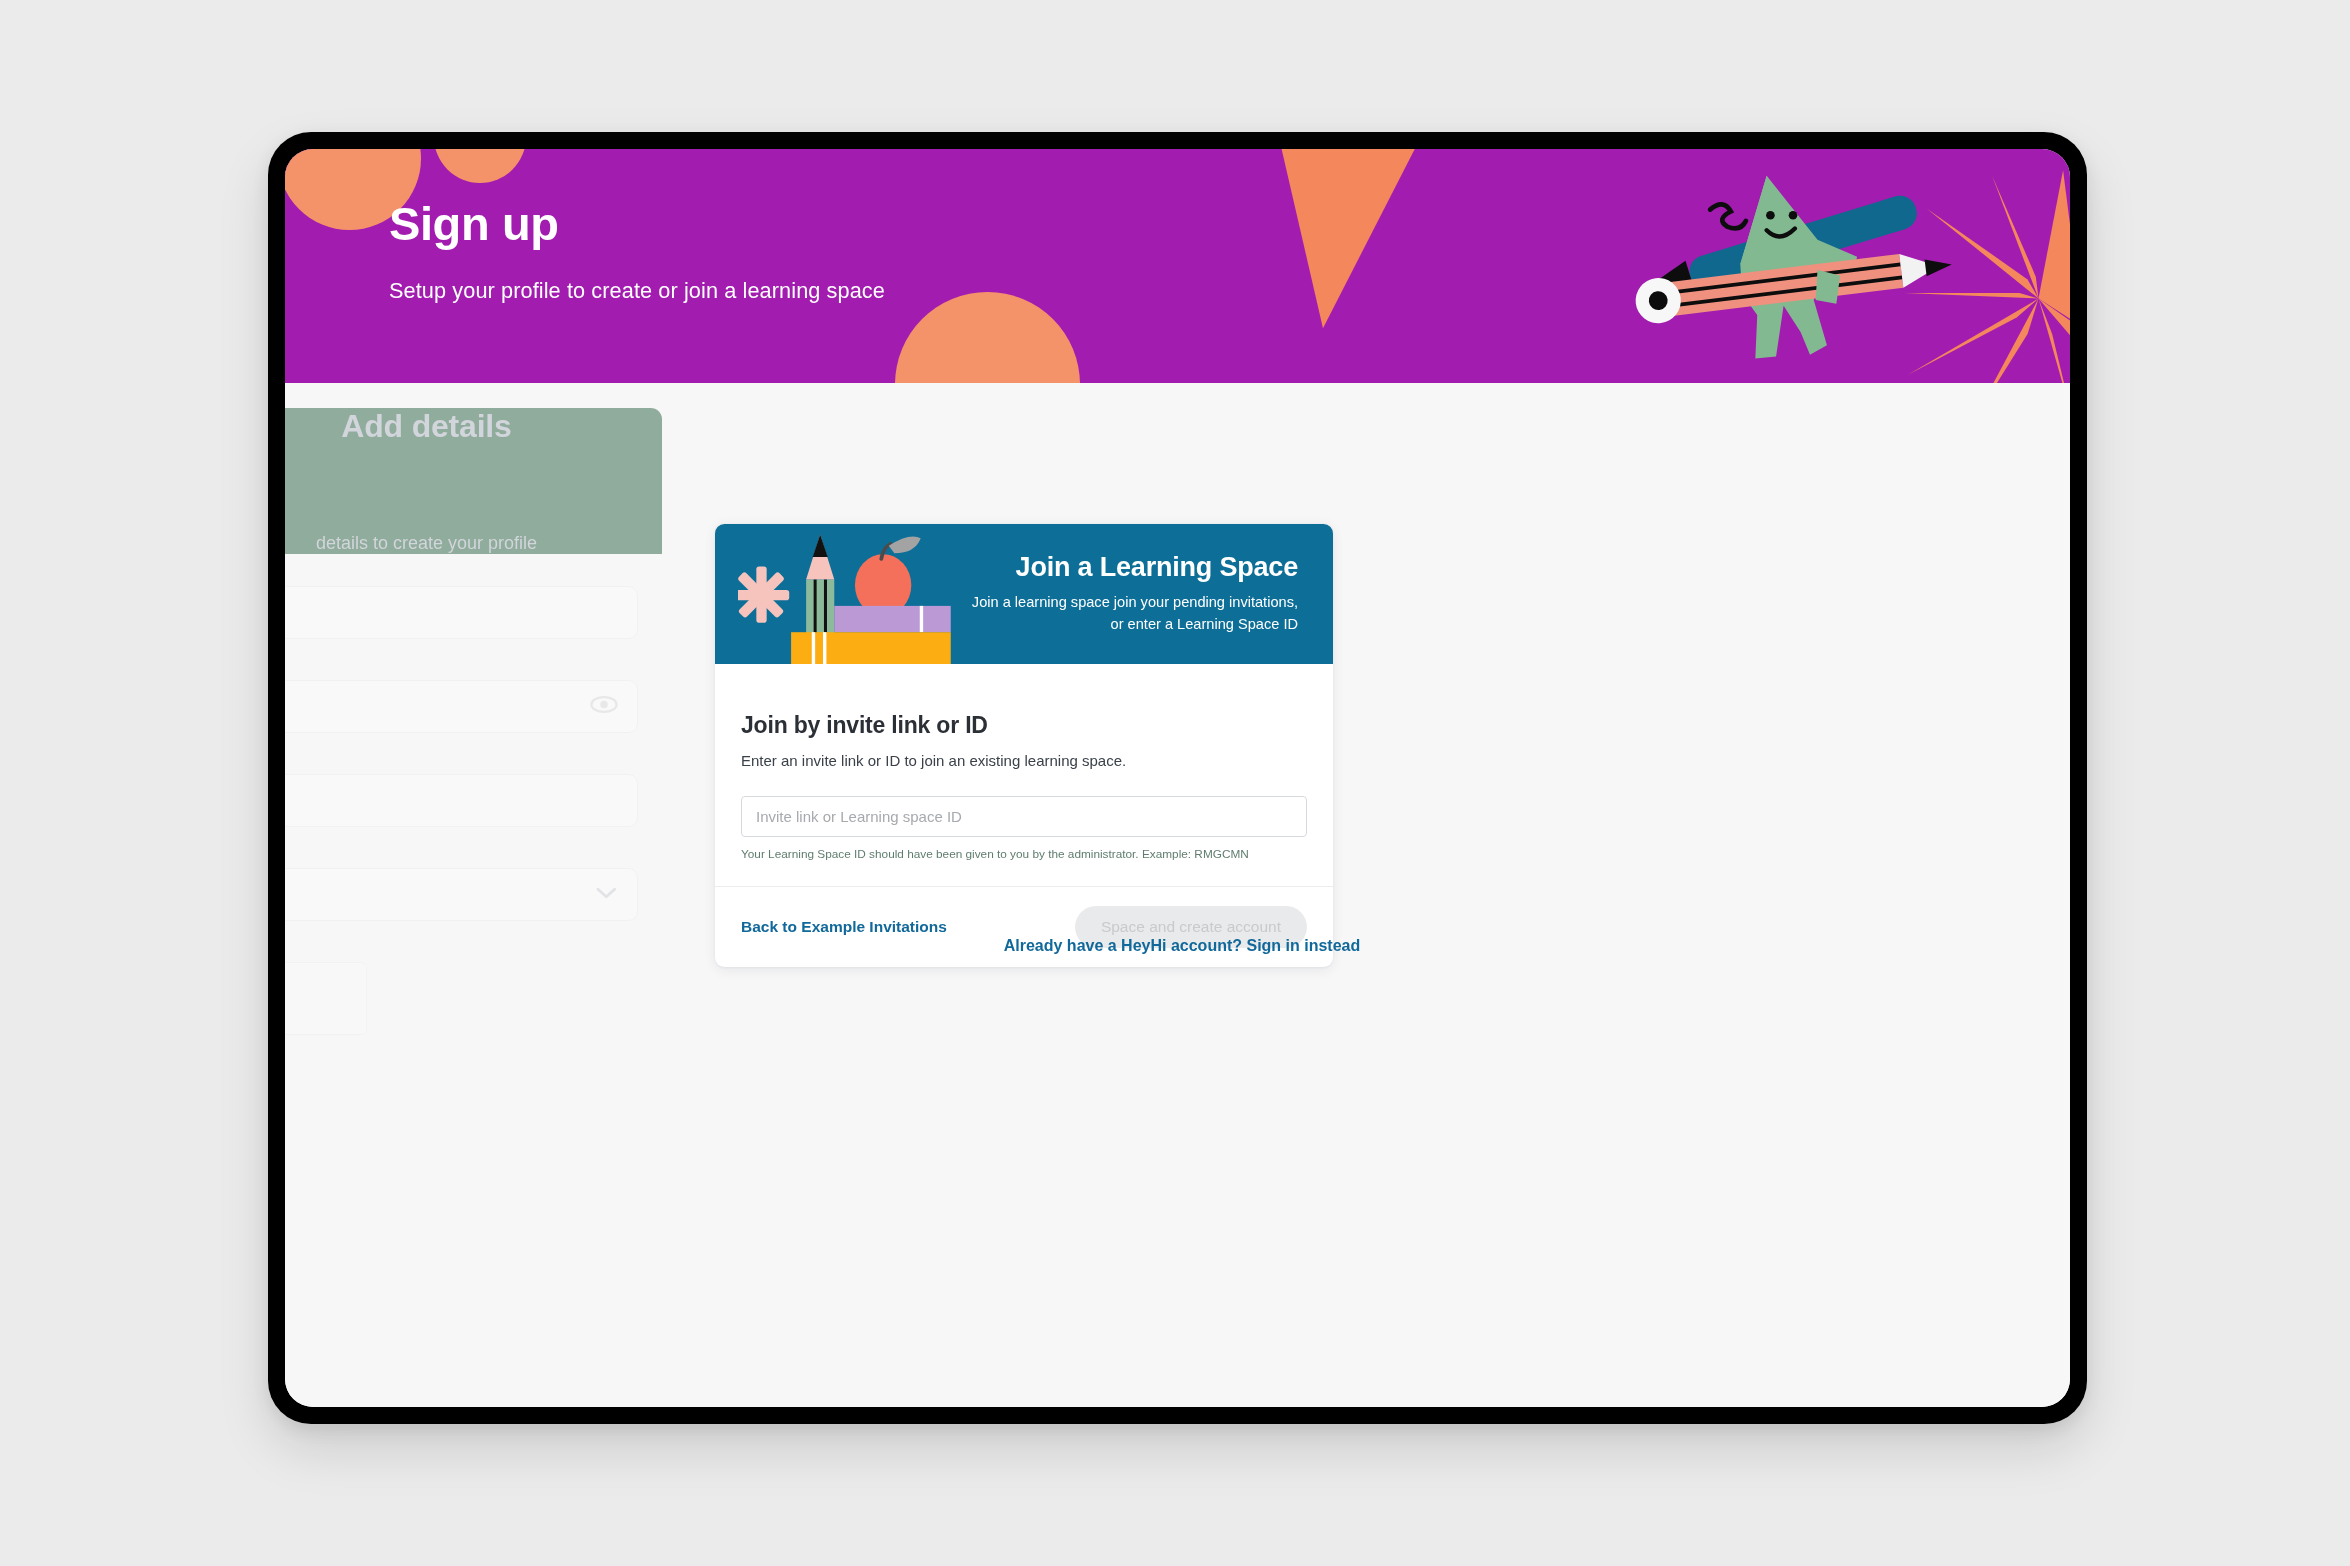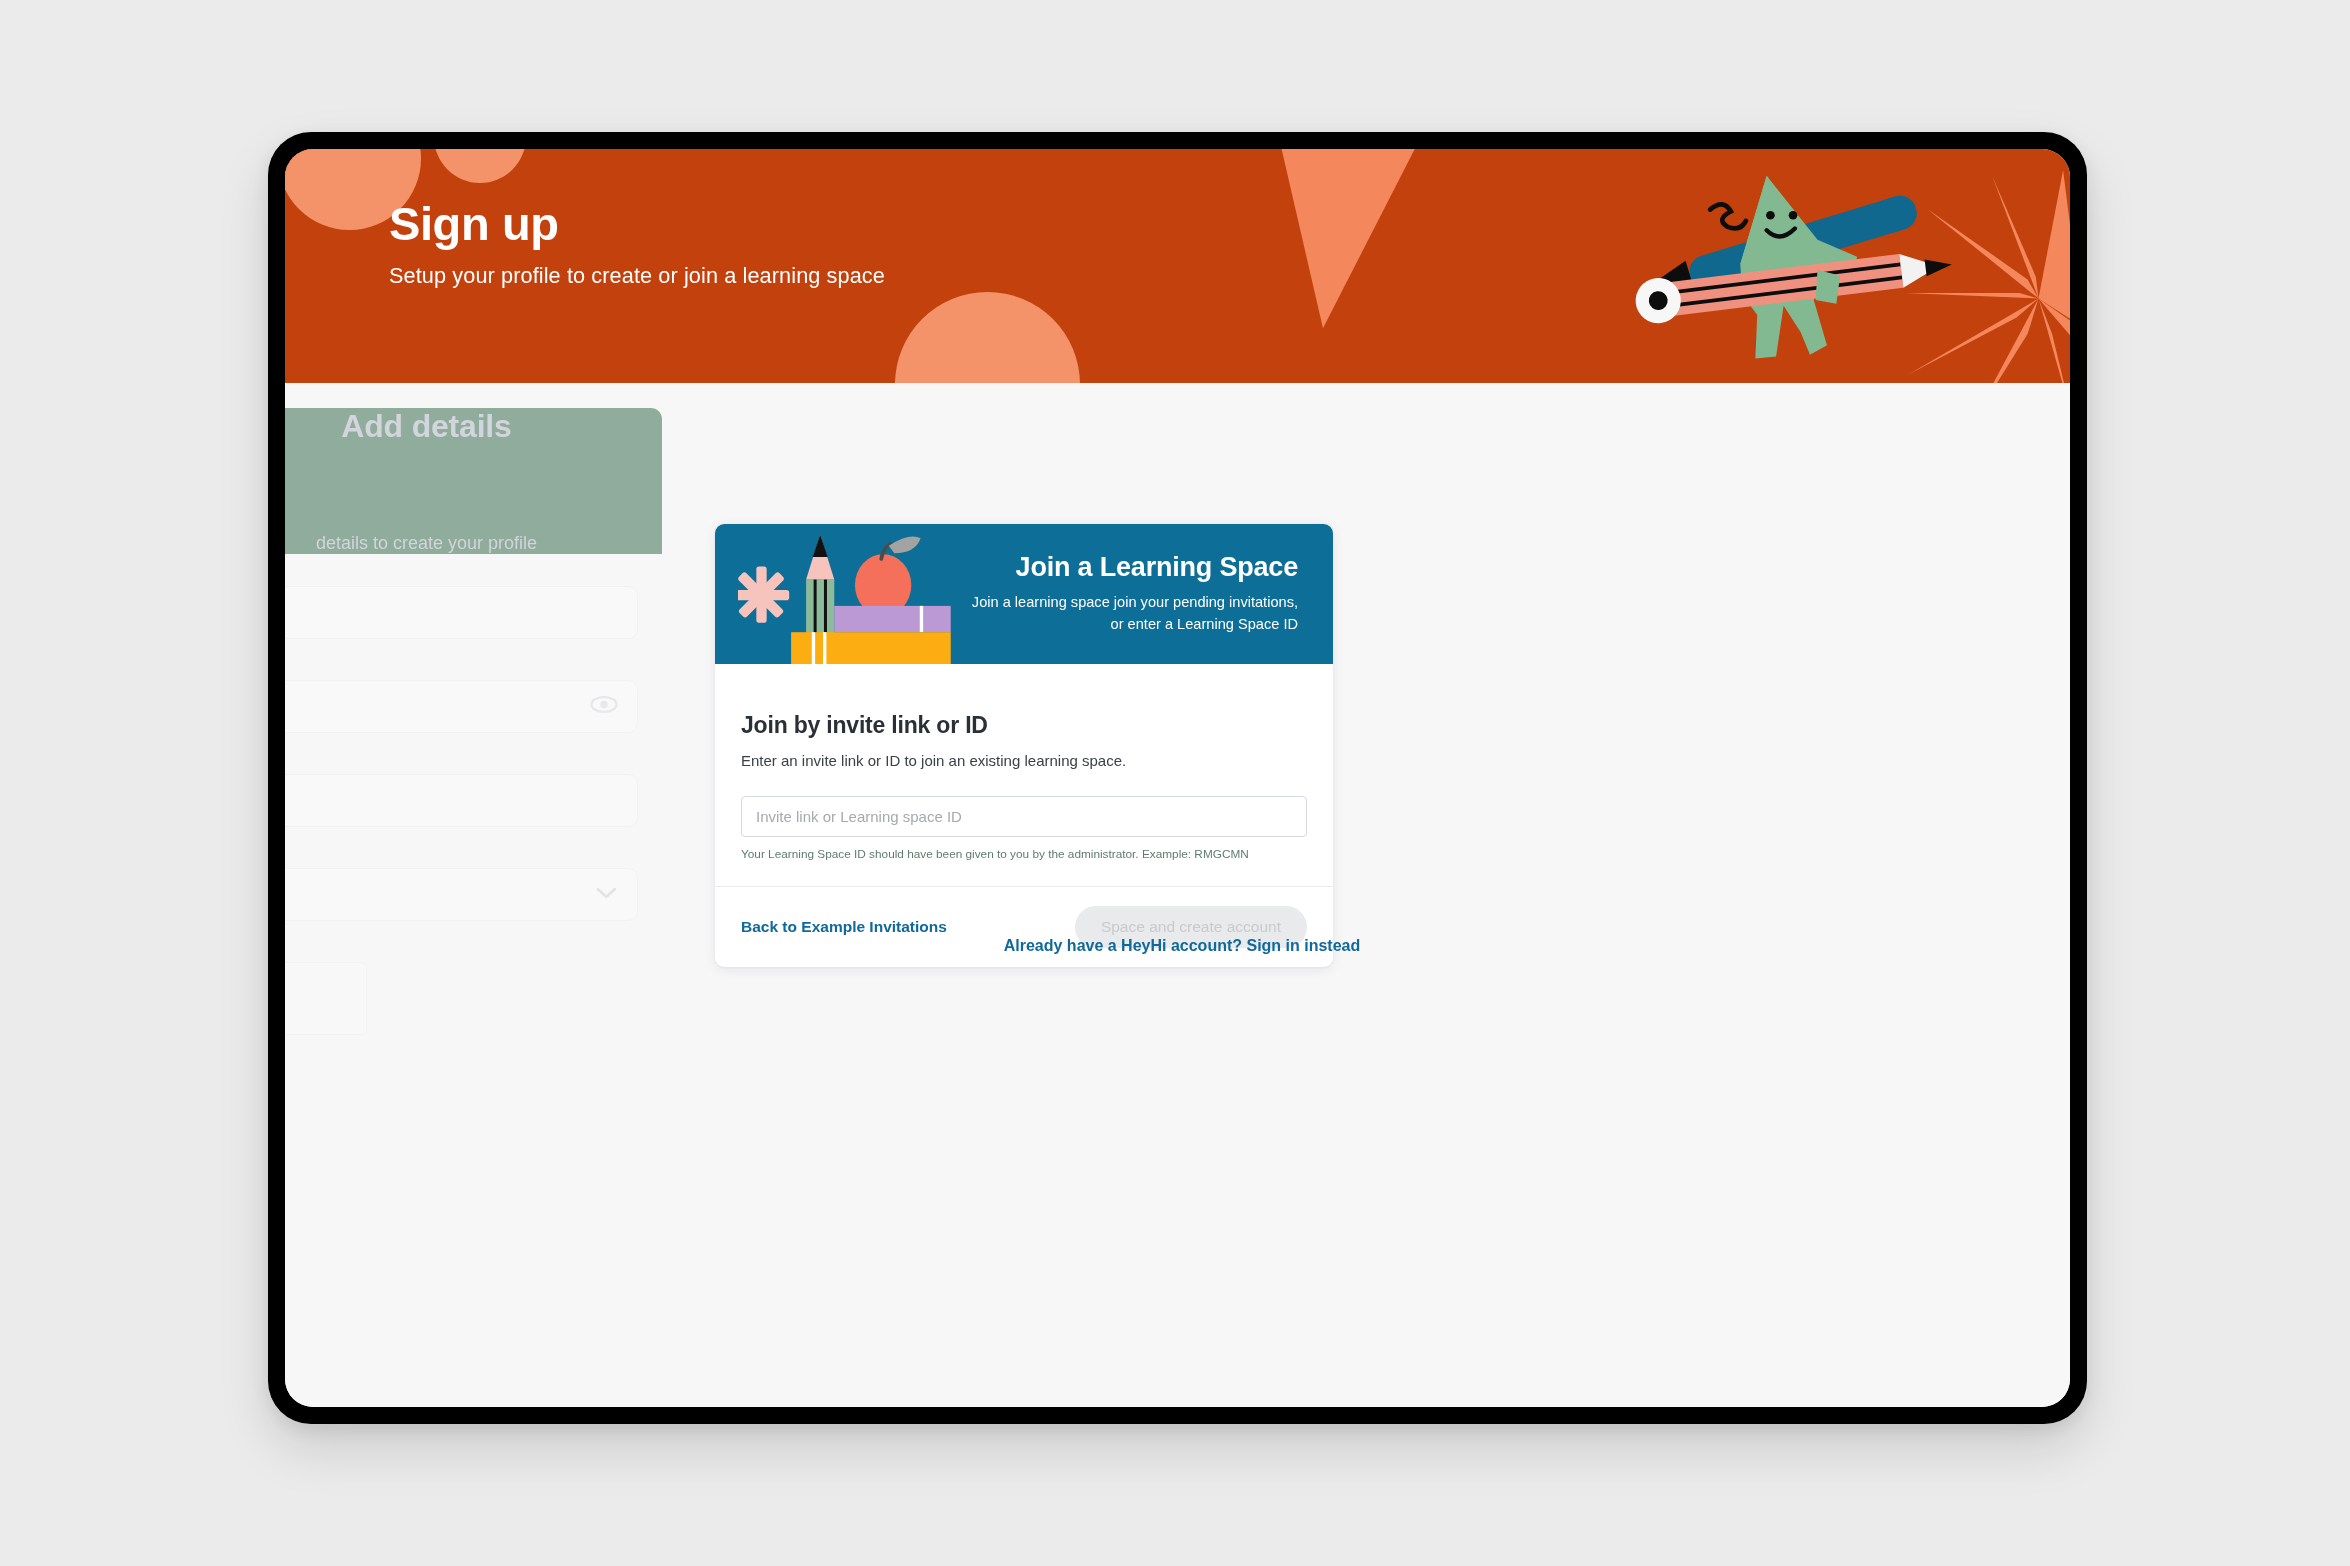--- a/index.html
+++ b/index.html
@@ -41,21 +41,21 @@
     border-radius: 28px;
     overflow: hidden;
     background: #f7f7f8;
   }
 
   
   #banner {
     position: relative;
     width: 100%;
     height: 234px;
-    background: #c2410c;
+    background: #a21caf;
     overflow: hidden;
   }
   .blob { position: absolute; background: #f4936a; border-radius: 50%; }
   #blob-a { left: -7.5px;  top: -62px; width: 143px; height: 143px; }
   #blob-b { left: 149px; top: -58px; width: 92px;  height: 92px;  }
   #blob-c { left: 610px; top: 143px; width: 185px; height: 185px; }
   #blob-tri {
     position: absolute; left: 1009px; top: -75px;
     width: 0; height: 0;
     border-left: 0 solid transparent;
@@ -68,21 +68,21 @@
     width: 273px; height: 273px;
   }
 
   #banner-text { position: absolute; left: 104px; top: 49px; }
   #banner-title {
     color: #ffffff; font-size: 47px; font-weight: 700;
     letter-spacing: -0.4px; line-height: 1.1;
   }
   #banner-sub {
     color: #ffffff; font-size: 21.7px; font-weight: 400;
-    margin-top: 13px; letter-spacing: 0.1px;
+    margin-top: 28px; letter-spacing: 0.1px;
   }
 
   #banner-art { position: absolute; right: 66px; top: 3.8px; width: 405px; height: 230px; }
 
   
   #content {
     position: relative;
     width: 100%;
     height: 1024px;
     background: #f7f7f8;

